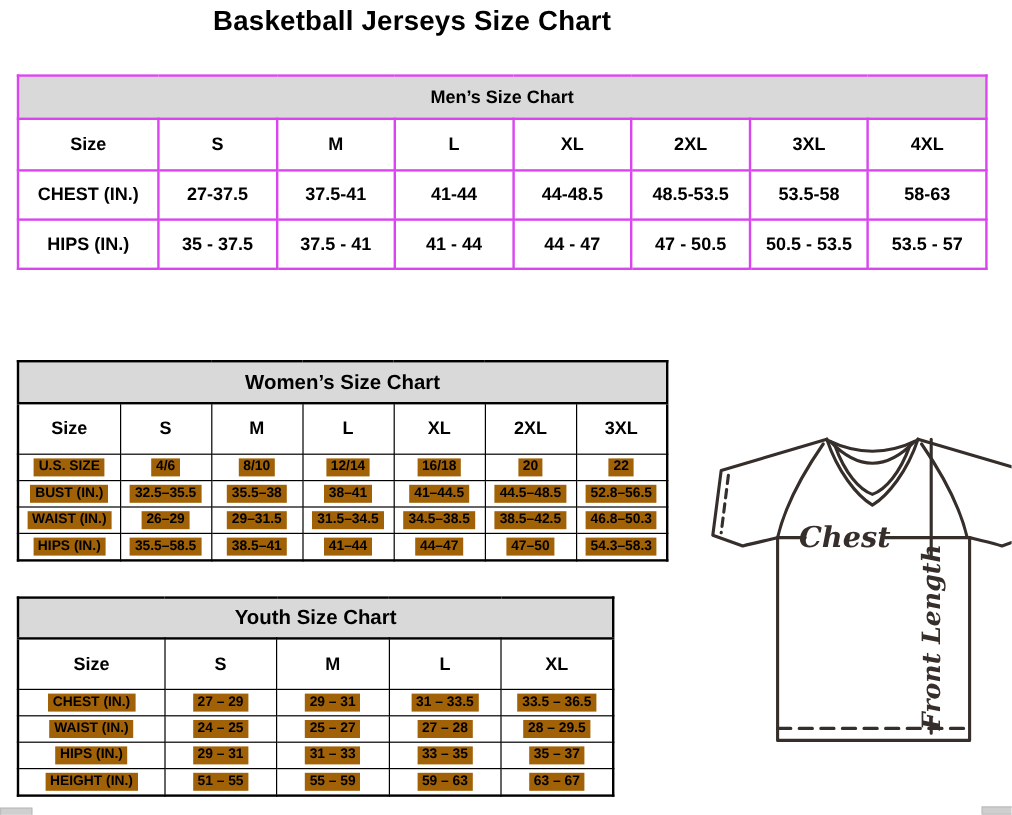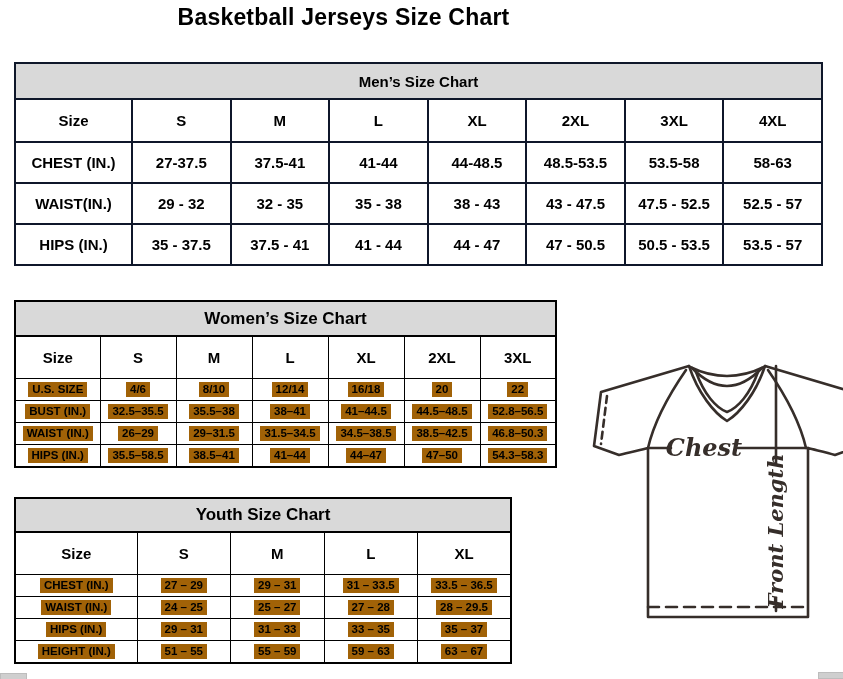--- a/index.html
+++ b/index.html
@@ -17,21 +17,21 @@
   }
   table.size-table th,table.size-table td{
     text-align:center;vertical-align:middle;font-weight:bold;color:#000;
     padding:0 2px;overflow:hidden;white-space:nowrap;
   }
   tr.band-row th{
     background:#d9d9d9;font-size:17px;border:2px solid #000;
   }
   
   table.men{left:14px;top:62px;width:809px;}
-  table.men th,table.men td{border:2px solid #0f172a;font-size:15px;}
+  table.men th,table.men td{border:2px solid #d946ef;font-size:15px;}
   table.men tr.band-row th{height:34px;}
   table.men tr.head-row th{height:41px;}
   table.men tr.data-row th,table.men tr.data-row td{height:39px;}
   
   table.women{left:14px;top:300px;width:543px;}
   table.women th,table.women td{border:1px solid #000;}
   table.women tr.band-row th{height:33px;border-bottom:2px solid #000;}
   table.women tr.head-row th{height:41px;font-size:15px;}
   table.women tr.data-row th,table.women tr.data-row td{height:21px;font-size:11.5px;}
   
@@ -84,30 +84,20 @@
       <th>CHEST (IN.)</th>
       <td>27-37.5</td>
       <td>37.5-41</td>
       <td>41-44</td>
       <td>44-48.5</td>
       <td>48.5-53.5</td>
       <td>53.5-58</td>
       <td>58-63</td>
     </tr>
     <tr class="data-row">
-      <th>WAIST(IN.)</th>
-      <td>29 - 32</td>
-      <td>32 - 35</td>
-      <td>35 - 38</td>
-      <td>38 - 43</td>
-      <td>43 - 47.5</td>
-      <td>47.5 - 52.5</td>
-      <td>52.5 - 57</td>
-    </tr>
-    <tr class="data-row">
       <th>HIPS (IN.)</th>
       <td>35 - 37.5</td>
       <td>37.5 - 41</td>
       <td>41 - 44</td>
       <td>44 - 47</td>
       <td>47 - 50.5</td>
       <td>50.5 - 53.5</td>
       <td>53.5 - 57</td>
     </tr>
   </tbody>

